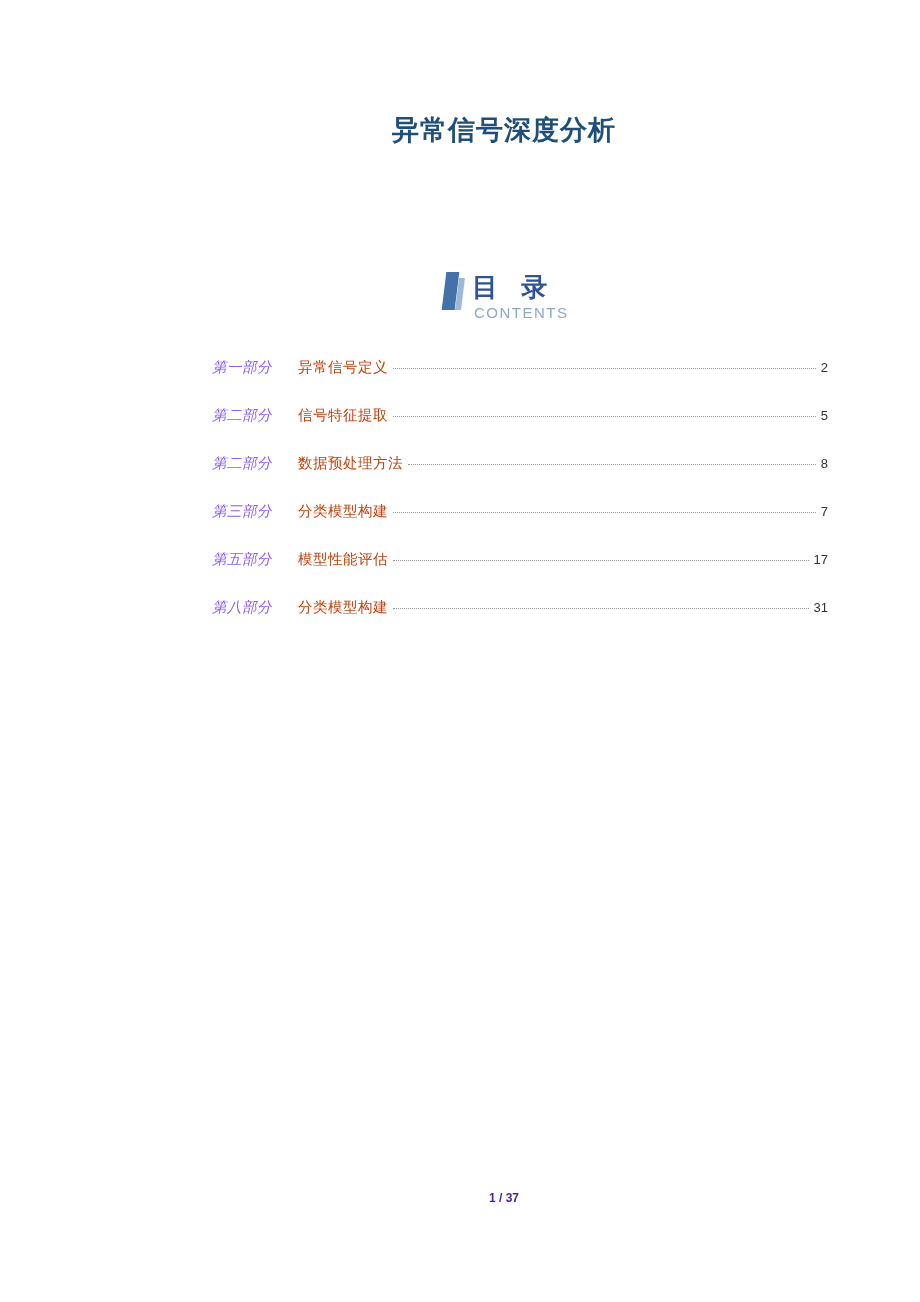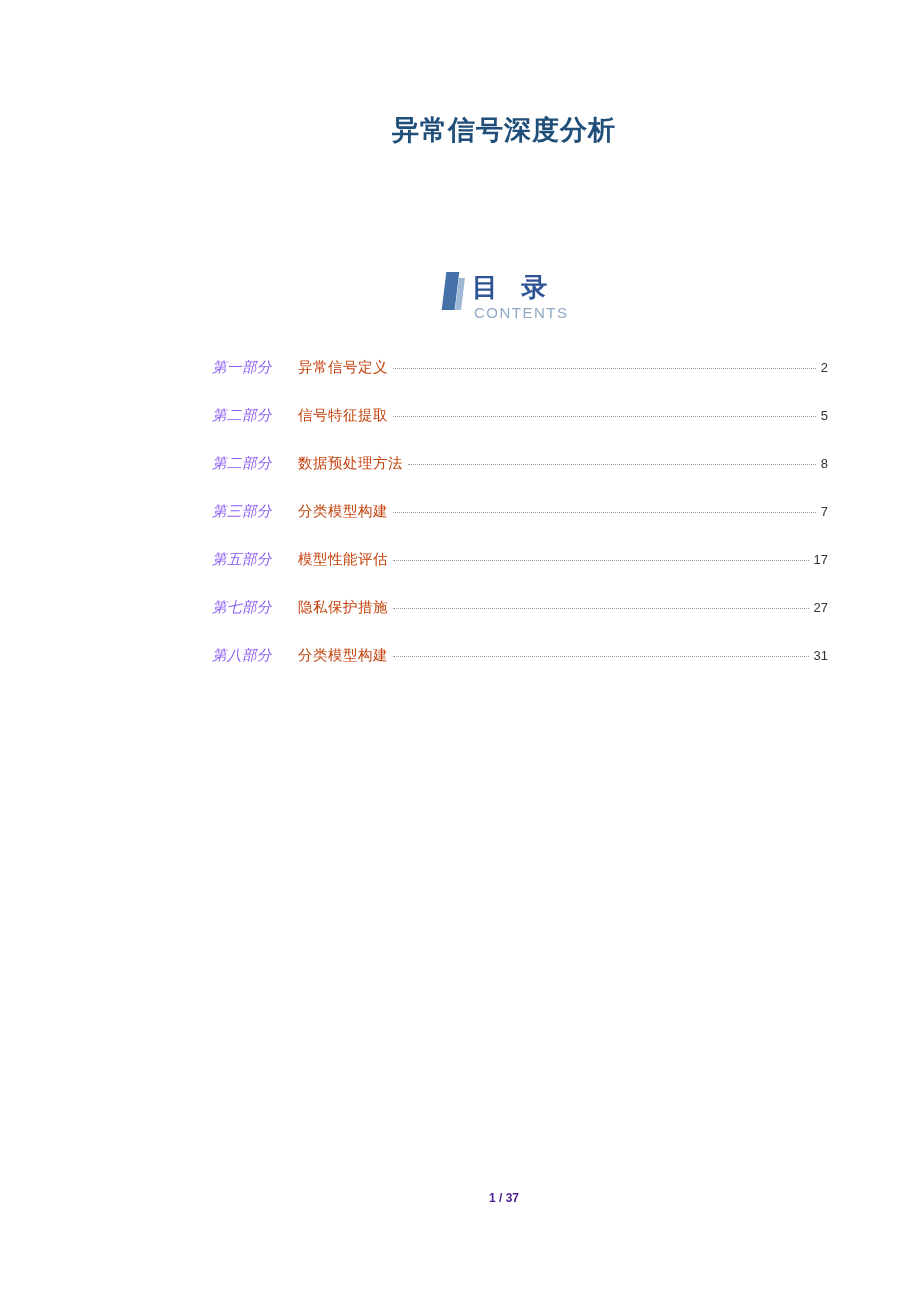--- a/index.html
+++ b/index.html
@@ -192,26 +192,20 @@
     </div>
 
     <div class="toc-row">
       <span class="toc-part">第五部分</span>
       <span class="toc-name">模型性能评估</span>
       <span class="toc-dots"></span>
       <span class="toc-page">17</span>
     </div>
 
 
-    <div class="toc-row">
-      <span class="toc-part">第七部分</span>
-      <span class="toc-name">隐私保护措施</span>
-      <span class="toc-dots"></span>
-      <span class="toc-page">27</span>
-    </div>
 
     <div class="toc-row">
       <span class="toc-part">第八部分</span>
       <span class="toc-name">分类模型构建</span>
       <span class="toc-dots"></span>
       <span class="toc-page">31</span>
     </div>
 
   </div>
 

